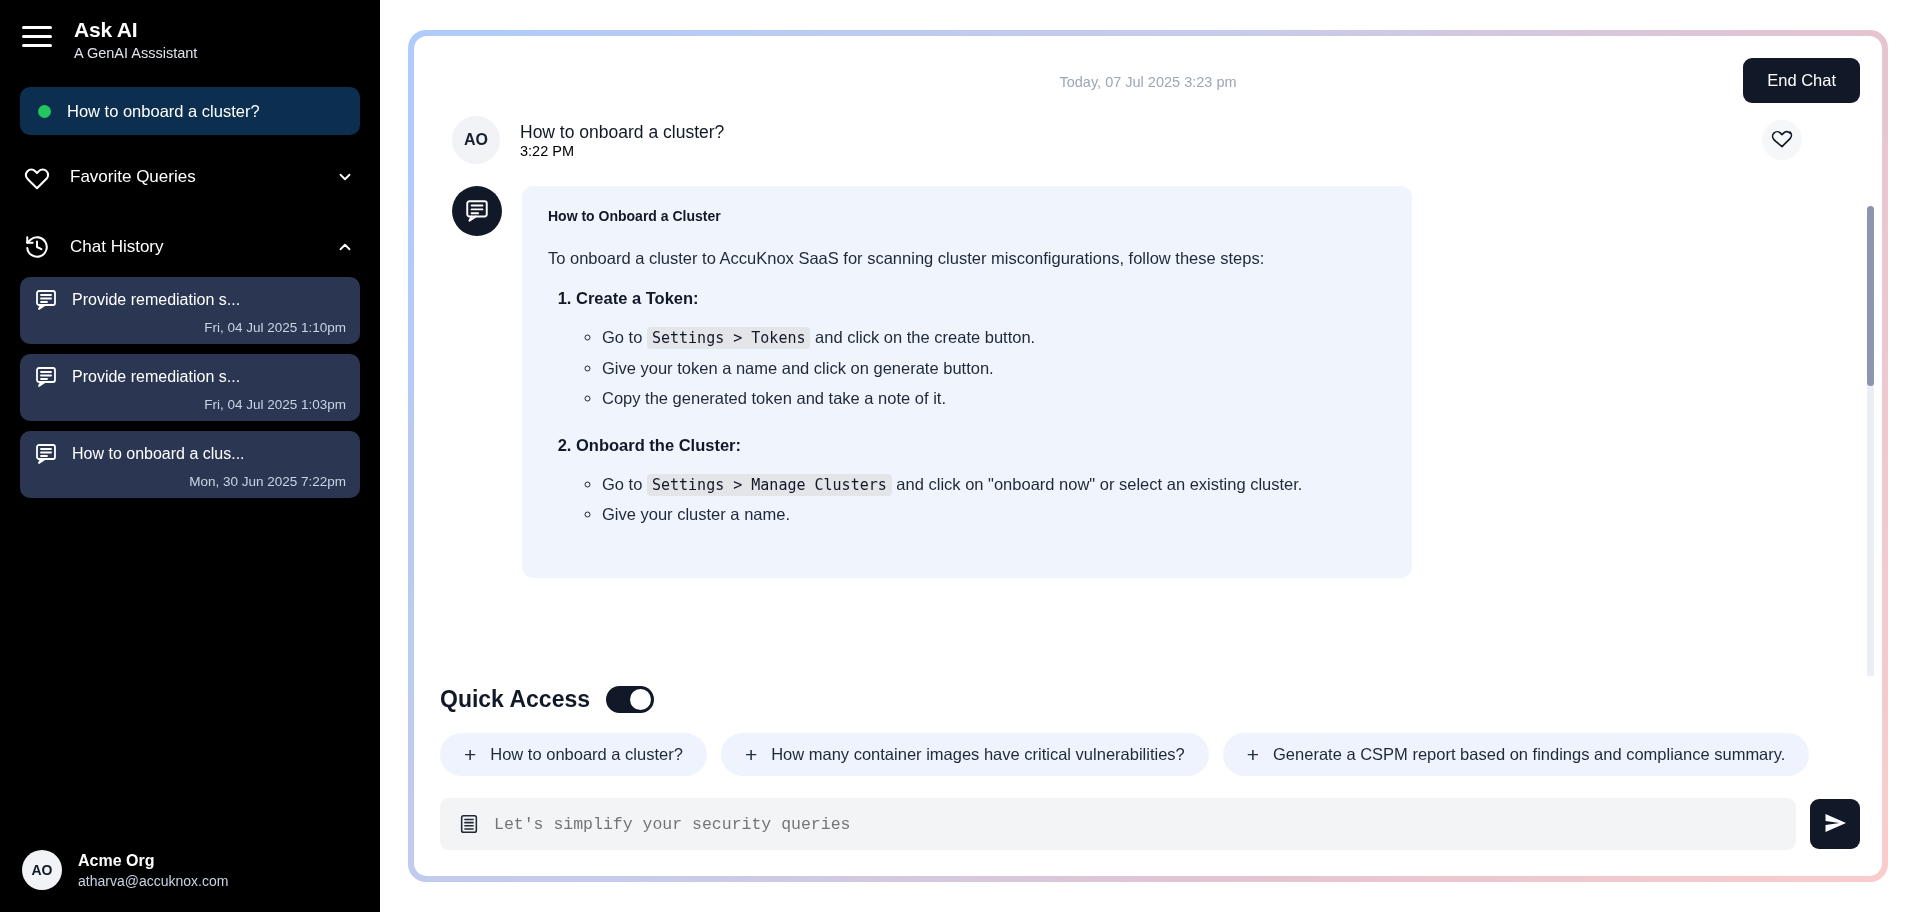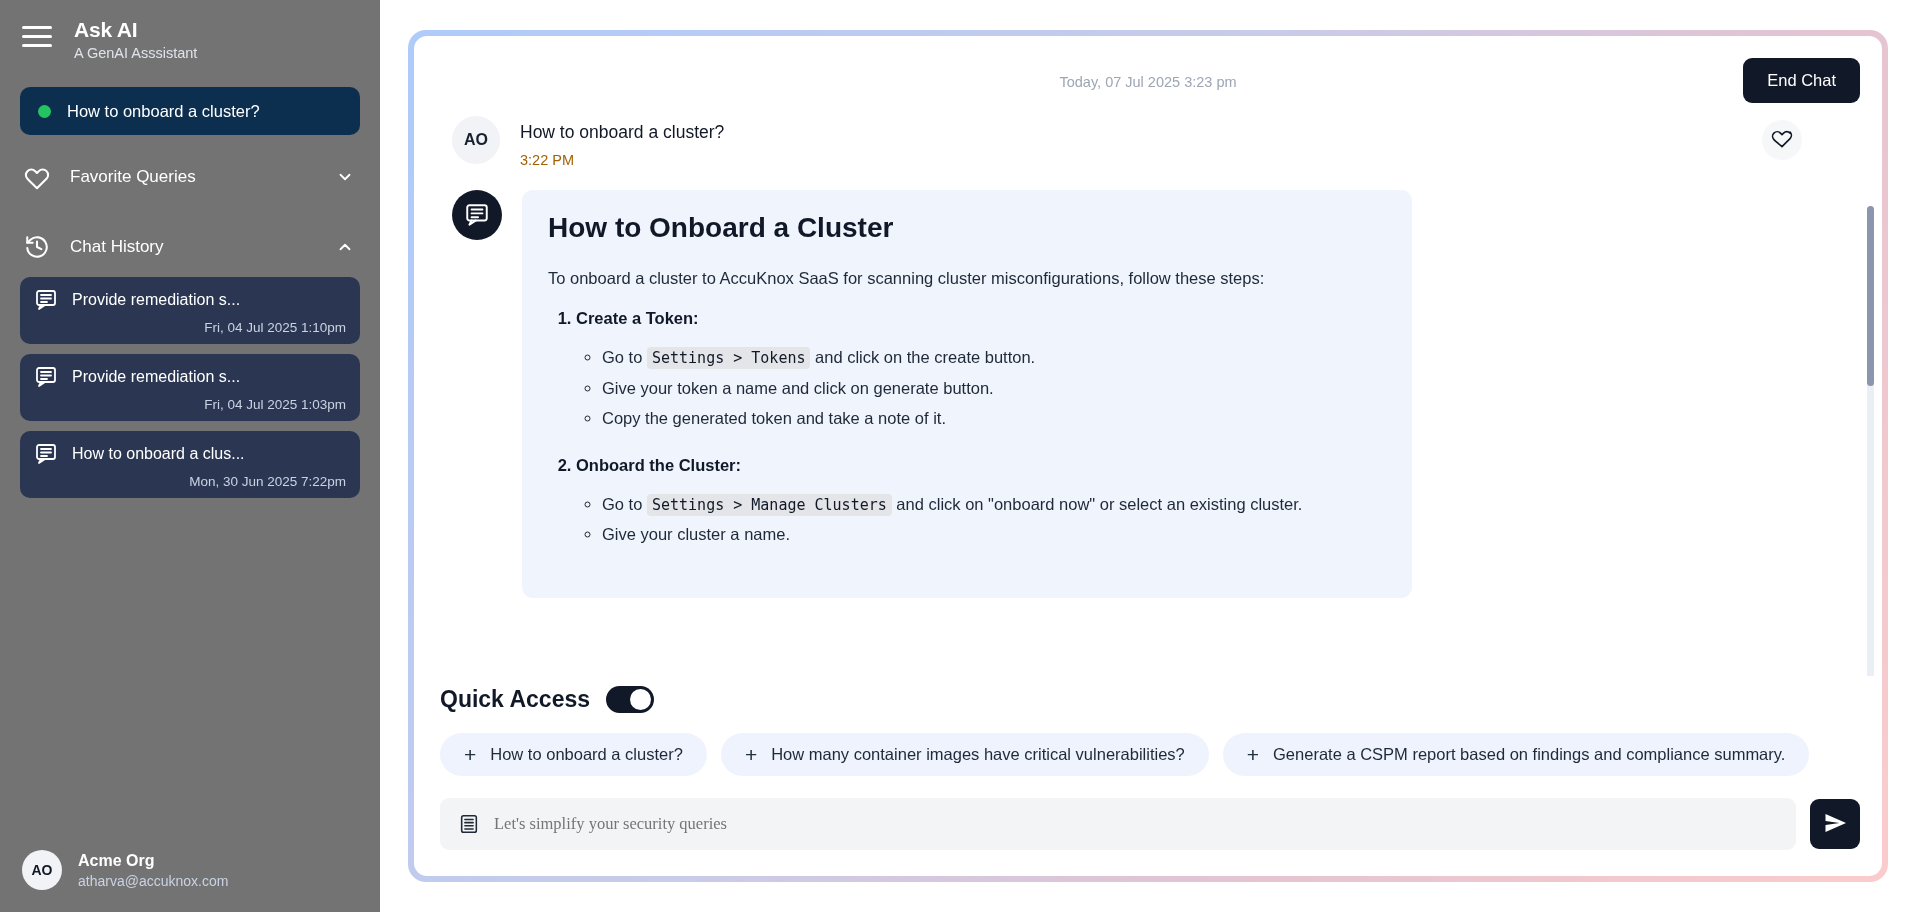--- a/index.html
+++ b/index.html
@@ -6,21 +6,21 @@
   html, body {
     width: 1916px; height: 912px;
     font-family: "Liberation Sans", sans-serif;
     background: #ffffff; overflow: hidden;
   }
   .app { display: flex; width: 1916px; height: 912px; }
 
   
   .sidebar {
     width: 380px; height: 912px; flex: 0 0 380px;
-    background: #737373; position: relative;
+    background: #000000; position: relative;
     display: flex; flex-direction: column;
   }
   .sb-top { padding: 18px 22px 0 22px; display: flex; align-items: flex-start; gap: 22px; }
   .hamburger { width: 30px; padding-top: 8px; cursor: pointer; flex: 0 0 auto; }
   .hamburger span { display: block; height: 3px; background: #ffffff; border-radius: 2px; margin-bottom: 6px; }
   .hamburger span:last-child { margin-bottom: 0; }
   .brand-title { color: #ffffff; font-size: 21px; font-weight: bold; letter-spacing: -0.2px; line-height: 1.15; }
   .brand-sub { color: #dfe4ec; font-size: 14.5px; margin-top: 3px; }
 
   .active-chat {
@@ -83,36 +83,36 @@
 
   .thread { flex: 1; position: relative; overflow: hidden; padding: 0 22px; }
 
   .msg-user { display: flex; gap: 20px; align-items: flex-start; padding-left: 16px; position: relative; }
   .av-user {
     width: 48px; height: 48px; border-radius: 50%; background: #f1f3f7; color: #16202f;
     font-size: 16px; font-weight: bold; display: flex; align-items: center; justify-content: center;
     flex: 0 0 auto; margin-top: 2px;
   }
   .user-text { color: #111827; font-size: 17.5px; padding-top: 8px; }
-  .user-time { color: #a16207; font-size: 14.5px; margin-top: 9px; }
+  .user-time { color: #000000; font-size: 14.5px; margin-top: 0; }
   .fav-heart {
     position: absolute; right: 58px; top: 6px; width: 40px; height: 40px; border-radius: 50%;
     background: #f6f7f9; display: flex; align-items: center; justify-content: center; cursor: pointer;
   }
 
   .msg-ai { display: flex; gap: 20px; align-items: flex-start; margin-top: 22px; padding-left: 16px; }
   .av-ai {
     width: 50px; height: 50px; border-radius: 50%; background: #111827;
     display: flex; align-items: center; justify-content: center; flex: 0 0 auto; color: #ffffff;
   }
   .bubble {
     background: #eff4fd; border-radius: 11px; padding: 22px 26px 26px 26px;
     width: 890px; color: #1f2937;
   }
-  .bubble h3 { font-size: 28px; font-weight: bold; color: #111827; margin-bottom: 22px; }
+  .bubble h3 { font-size: 14px; font-weight: bold; color: #111827; margin-bottom: 22px; }
   .bubble > p { font-size: 16.5px; line-height: 1.5; margin-bottom: 18px; }
   .bubble ol { margin-left: 28px; }
   .bubble ol > li { font-size: 16.5px; font-weight: bold; color: #111827; margin-bottom: 6px; }
   .bubble ul { list-style-type: circle; margin: 14px 0 22px 26px; }
   .bubble ul > li { font-size: 16.5px; font-weight: normal; color: #1f2937; line-height: 1.85; }
   code.inl {
     font-family: "DejaVu Sans Mono", monospace; background: #e3e5e8; border-radius: 4px;
     padding: 2px 5px; font-size: 15px; color: #111827;
   }
 
@@ -145,21 +145,21 @@
 
   
   .composer { flex: 0 0 auto; display: flex; align-items: center; gap: 14px; padding: 22px 22px 26px 26px; }
   .input-shell {
     flex: 1; height: 52px; background: #f3f4f6; border-radius: 9px;
     display: flex; align-items: center; gap: 14px; padding: 0 18px;
   }
   .kbd-icon { width: 22px; height: 22px; color: #1f2937; flex: 0 0 auto; }
   .input-shell input {
     flex: 1; border: none; outline: none; background: transparent;
-    font-family: Liberation Serif, serif; font-size: 16.5px; color: #6b7280;
+    font-family: Liberation Mono, monospace; font-size: 16.5px; color: #6b7280;
   }
   .send-btn {
     width: 50px; height: 50px; border-radius: 9px; background: #111827; border: none;
     display: flex; align-items: center; justify-content: center; cursor: pointer; color: #fff; flex: 0 0 auto;
   }
 </style>
 </head>
 <body>
 
 <div class="app">

